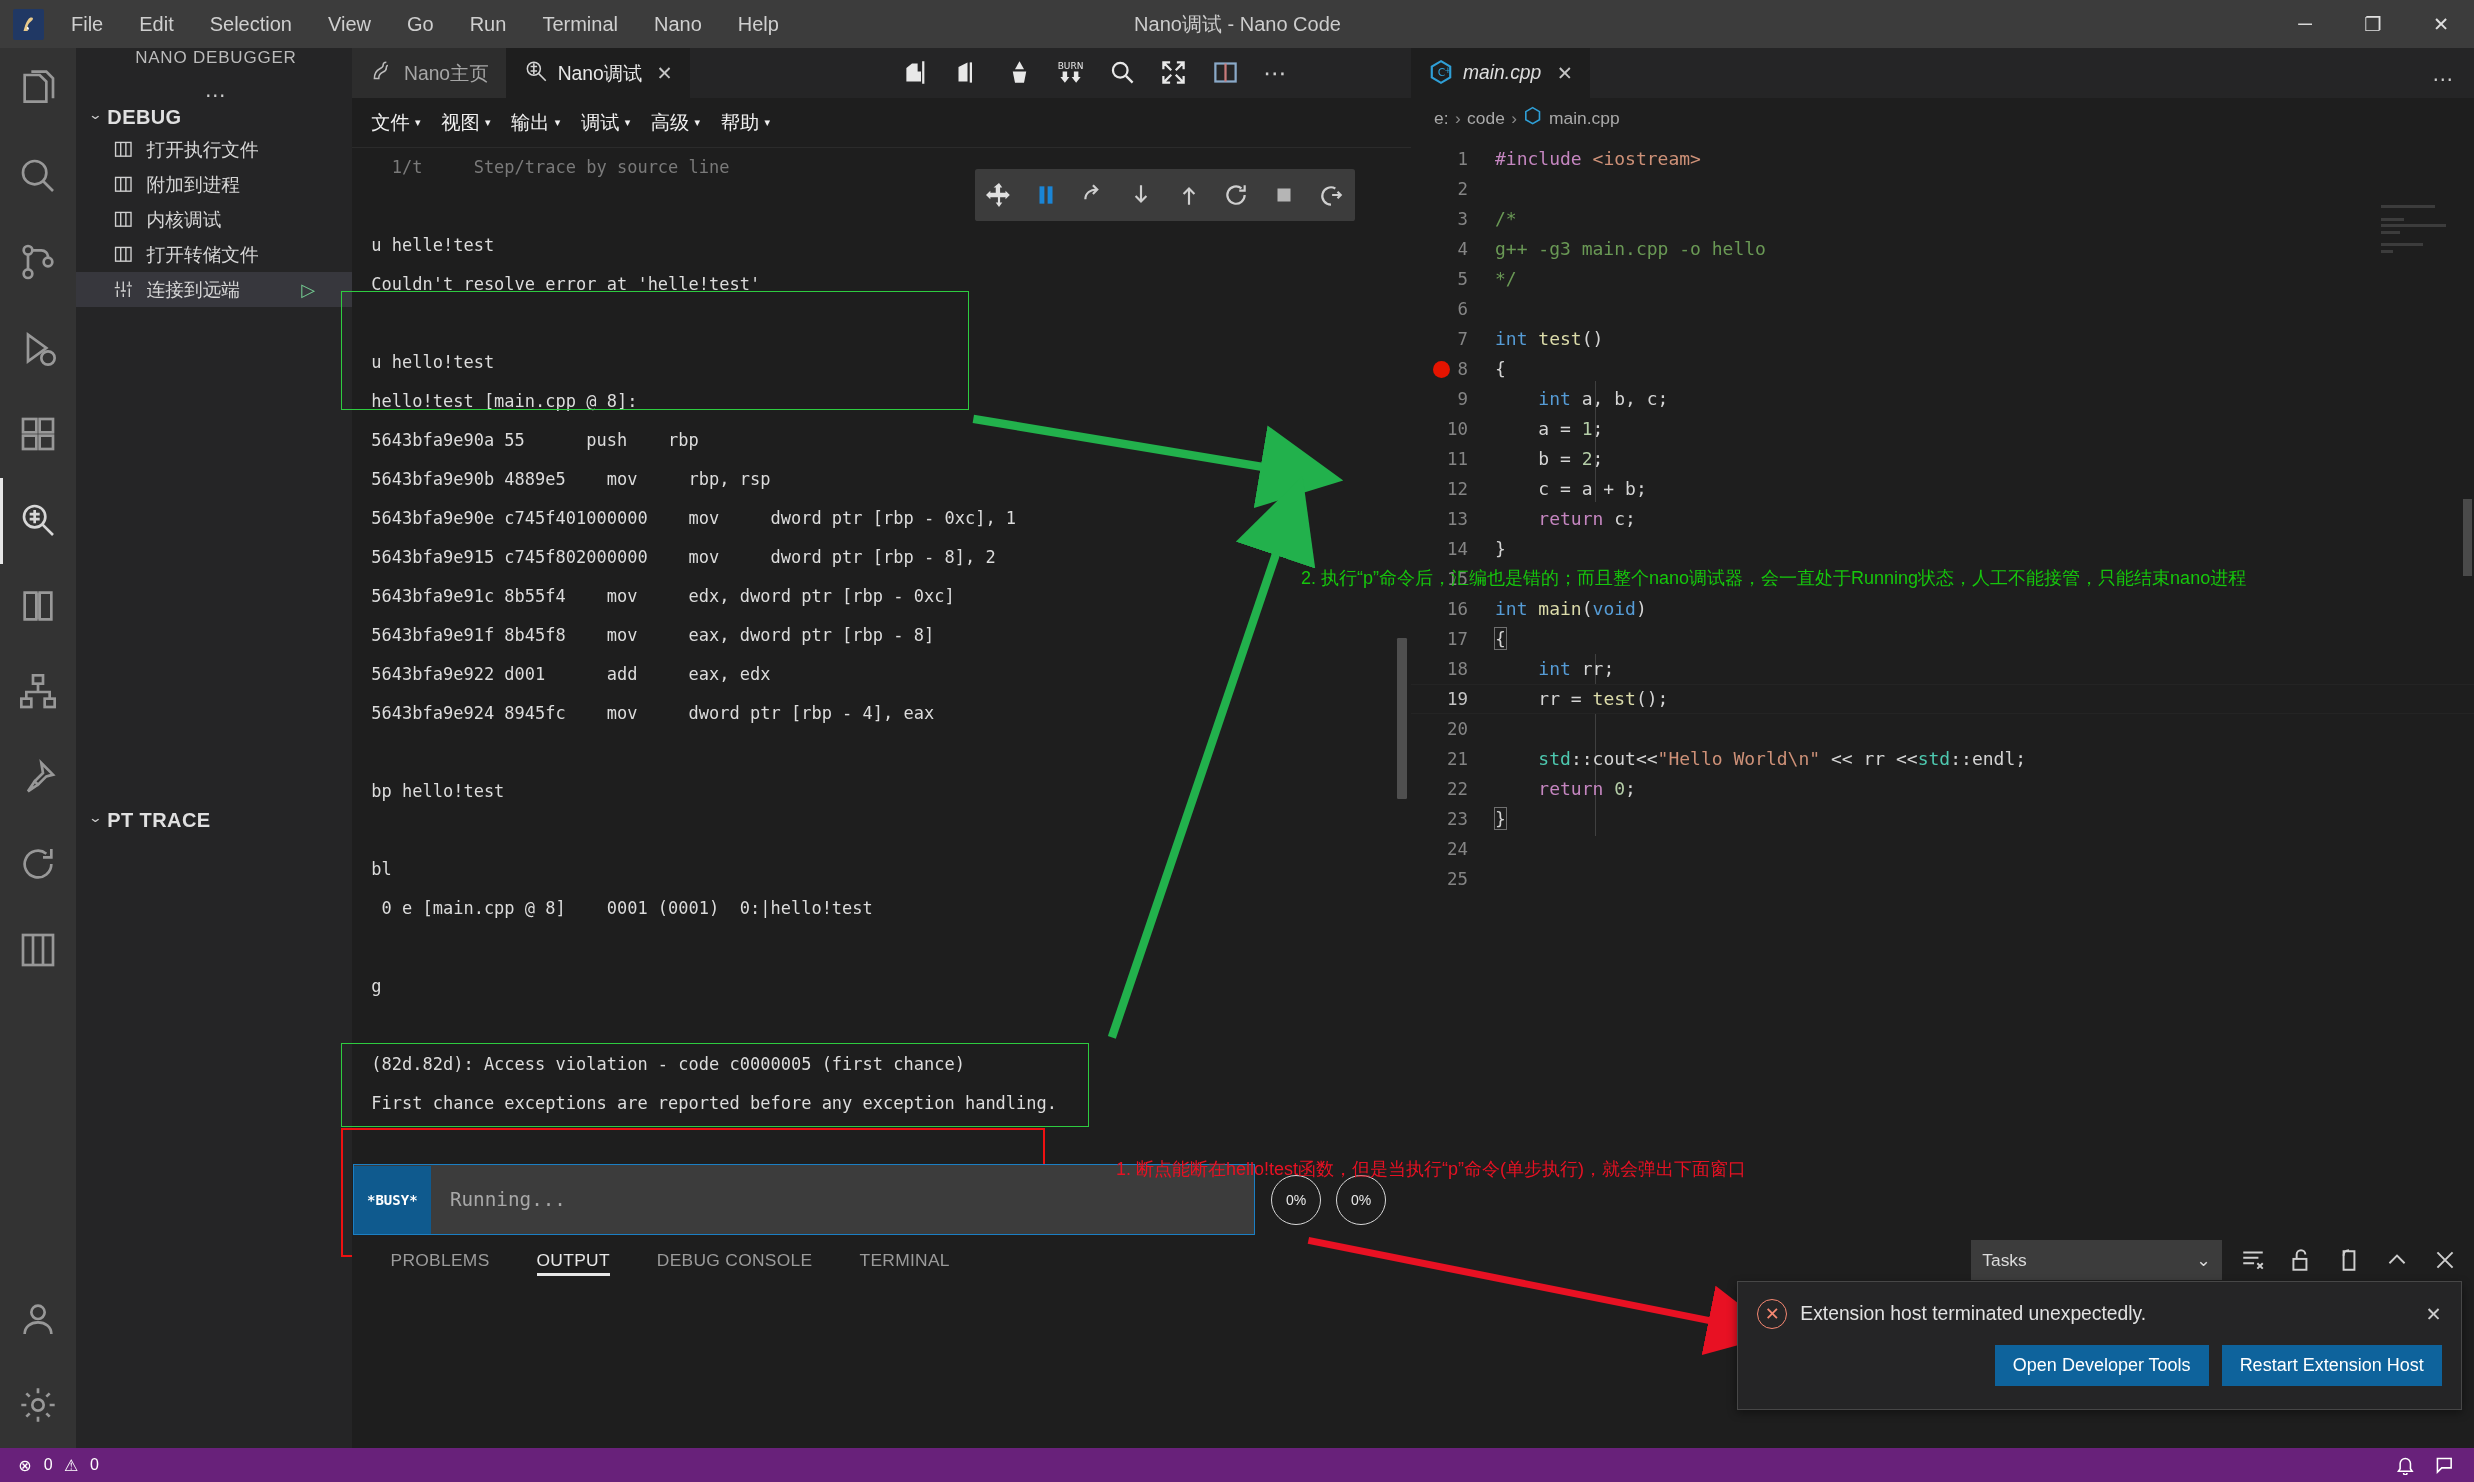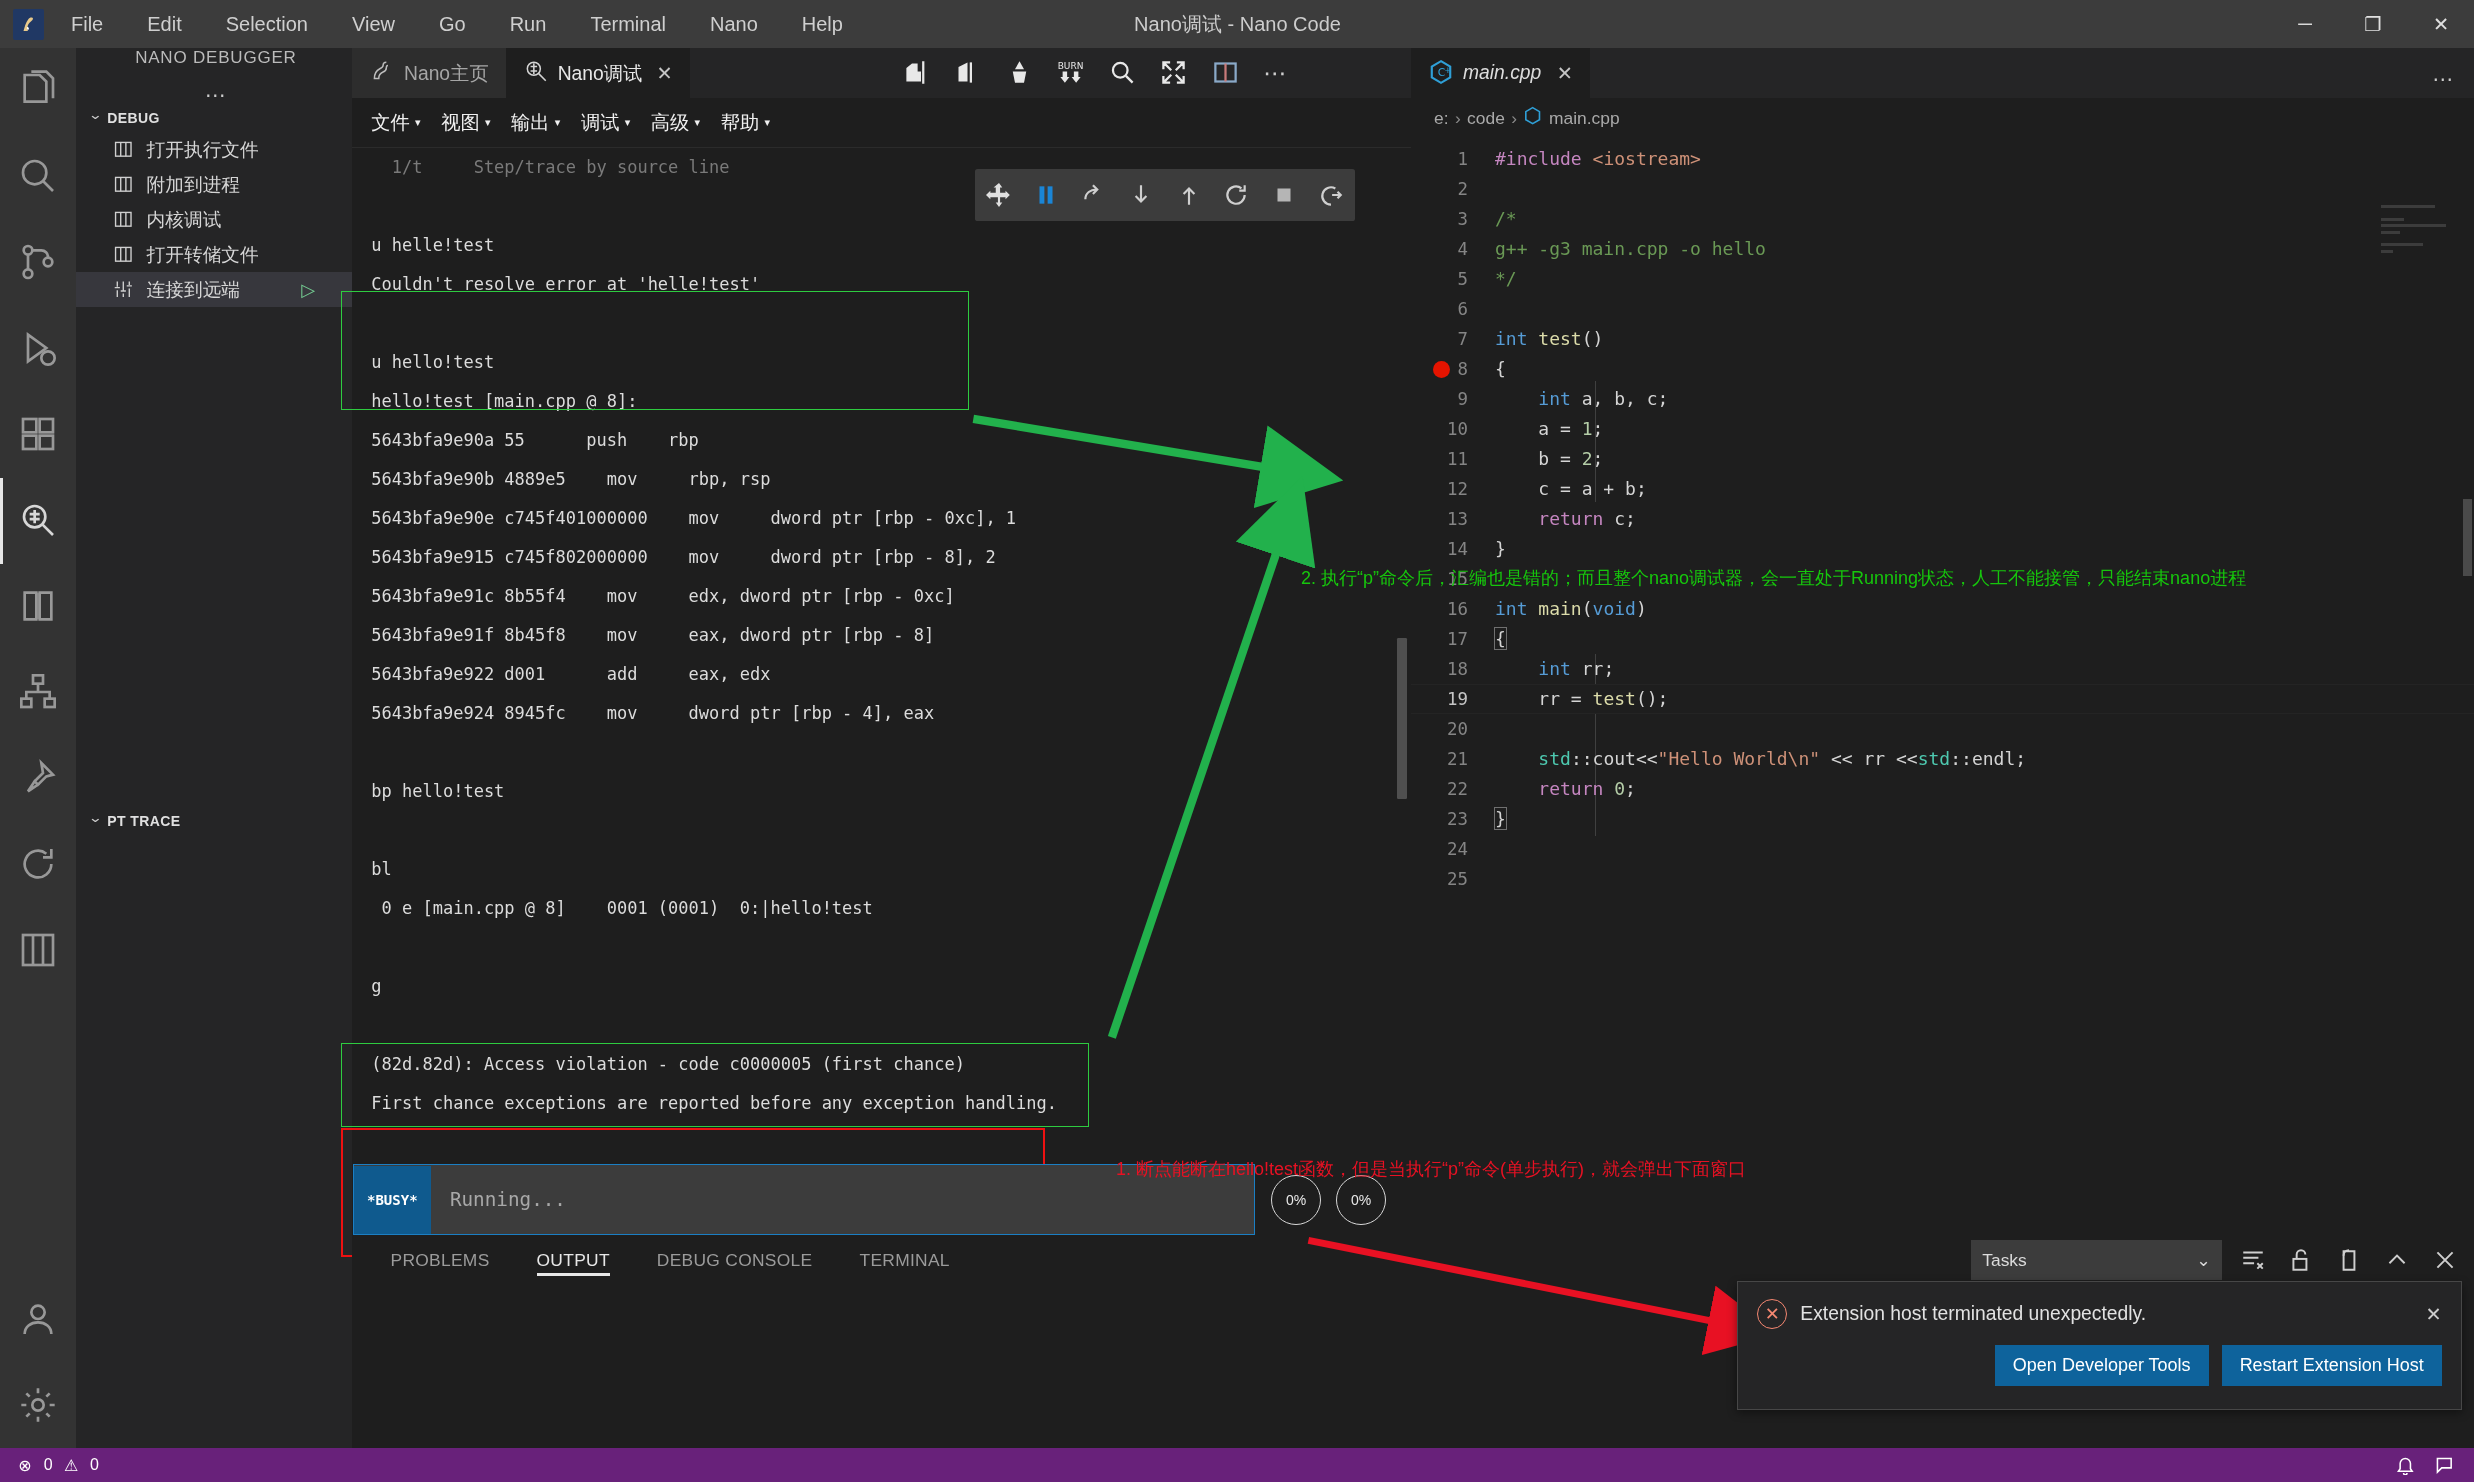--- a/index.html
+++ b/index.html
@@ -6,21 +6,21 @@
   html,body{ width:2475px; height:1482px; overflow:hidden; background:#1e1e1e;
     font-family:"Liberation Sans", sans-serif; color:#cccccc; }
   #app{ position:relative; width:2475px; height:1482px; }
 
   
   .titlebar{ position:absolute; left:0; top:0; width:2475px; height:48px;
     background:#3c3c3c; display:flex; align-items:center; }
   .winlogo{ width:31px; height:31px; margin-left:13px; margin-right:13px; position:relative;
     background:#203864; border-radius:1.9px; display:flex; align-items:center; justify-content:center; }
   .winlogo svg{ width:22px; height:22px; }
-  .menubar{ display:flex; align-items:center; gap:16px; }
+  .menubar{ display:flex; align-items:center; gap:8px; }
   .menubar .mi{ font-size:20px; color:#cfcfcf; padding:3.9px 14px; cursor:default; }
   .wintitle{ position:absolute; left:0; right:0; text-align:center; font-size:20px; color:#cccccc; pointer-events:none;}
   .winbtns{ position:absolute; right:0; top:0; height:48px; display:flex; }
   .winbtn{ width:68px; height:48px; display:flex; align-items:center; justify-content:center;
     font-size:19.3px; color:#e0e0e0; }
 
   
   .activitybar{ position:absolute; left:0; top:48px; width:76px; height:1401px; background:#333333;
     display:flex; flex-direction:column; align-items:center; }
   .ab-item{ width:76px; height:86px; display:flex; align-items:center; justify-content:center;
@@ -30,21 +30,21 @@
   .ab-item svg{ width:40px; height:40px; stroke:#d7d7d7; fill:none; stroke-width:1.6; }
   .ab-bottom{ margin-top:auto; }
 
   
   .sidebar{ position:absolute; left:76px; top:48px; width:276px; height:1401px; background:#252526; }
   .sb-header{ height:48px; display:flex; align-items:center; justify-content:space-between; padding:0 15.5px 0 19.3px;flex-direction:column;}
   .sb-title{ font-size:17px; letter-spacing:0.8px; color:#bbbbbb; }
   .sb-dots{ font-size:22px; color:#cccccc; letter-spacing:1.3px; line-height:13px;}
   .sb-section{ height:36px; display:flex; align-items:center; gap:6.4px; padding-left:14px; }
   .sb-section .chev{ font-size:13px; color:#cccccc; transform:scaleX(1.35); }
-  .sb-section .sect-label{ font-size:14px; font-weight:bold; letter-spacing:0.4px; color:#e0e0e0;margin-top:7px; }
+  .sb-section .sect-label{ font-size:20px; font-weight:bold; letter-spacing:0.4px; color:#e0e0e0;margin-top:7px; }
   .sb-row{ height:35px; display:flex; align-items:center; padding-left:36px; gap:11.6px; position:relative;}
   .sb-row.selected{ background:#37373d; }
   .sb-row .rowicon{ width:23px; height:23px; display:flex; align-items:center; justify-content:center;}
   .sb-row .rowlabel{ font-size:18.7px; color:#d6d6d6; }
   .sb-row .playicon{ position:absolute; right:37px; color:#73c991; font-size:18px; }
   .pttrace{ position:absolute; left:0; right:0; top:751px; }
 
   
   .tabbar{ position:absolute; left:352px; top:48px; width:1059px; height:50px; background:#252526; display:flex; }
   .tab{ display:flex; align-items:center; gap:9px; padding:0 17px; height:50px; background:#2d2d2d; }

